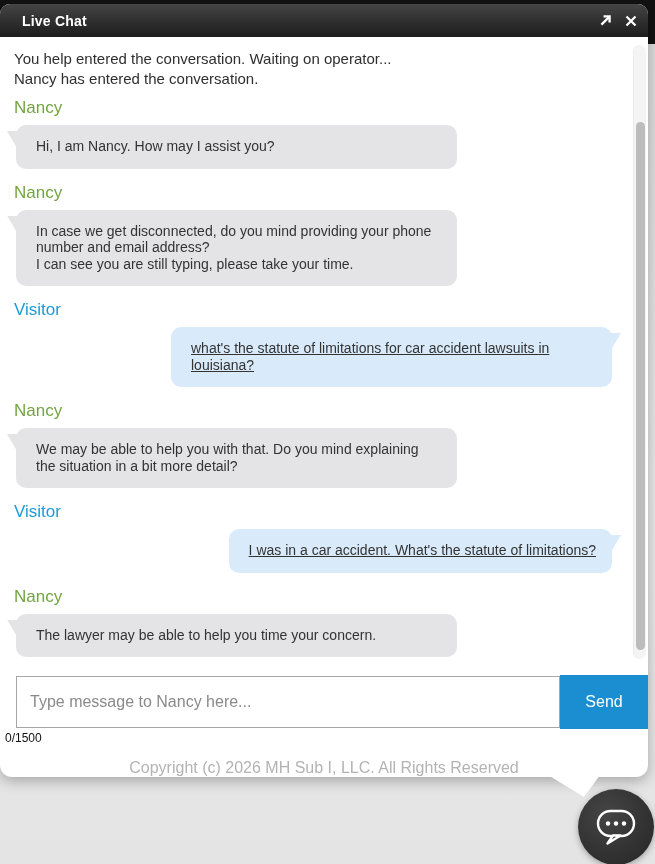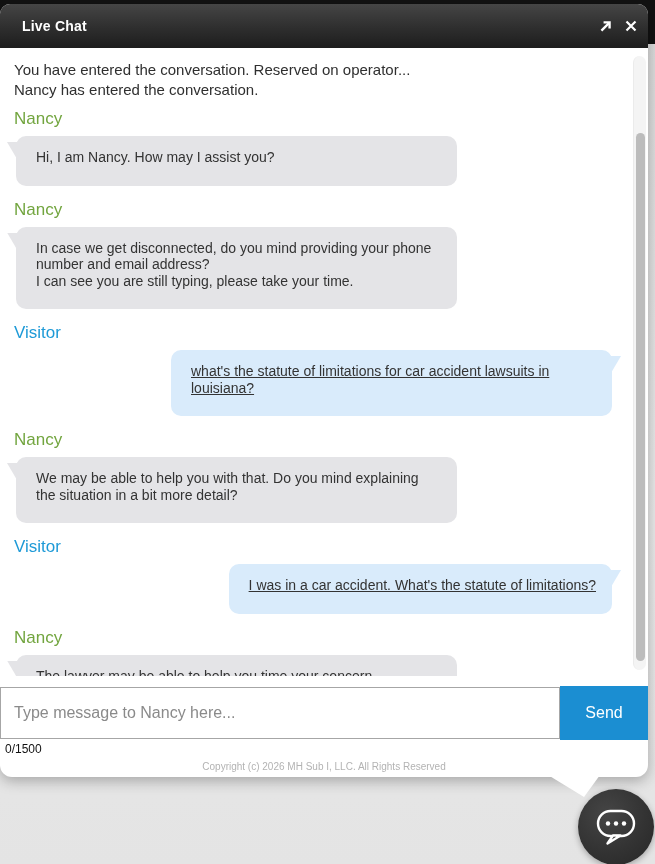--- a/index.html
+++ b/index.html
@@ -12,39 +12,39 @@
   .top-strip {
     position:absolute; left:0; top:0; width:655px; height:44px;
     background:#121212;
   }
   .widget {
     position:absolute; left:0; top:4px; width:648px; height:773px;
     background:#ffffff; border-radius:10px 10px 12px 12px;
     box-shadow:0 4px 14px rgba(0,0,0,0.28);
   }
   .chat-header {
-    height:44px; background:linear-gradient(180deg,#454545 0%,#2e2e2e 55%,#1d1d1d 100%);
+    height:33px; background:linear-gradient(180deg,#454545 0%,#2e2e2e 55%,#1d1d1d 100%);
     border-radius:10px 10px 0 0; display:flex; align-items:center; padding:0 4px 0 22px;
   }
   .chat-header .title { color:#ffffff; font-size:14px; font-weight:bold; letter-spacing:0.2px; flex:1; }
   .hdr-btn { width:26px; height:26px; display:flex; align-items:center; justify-content:center; cursor:pointer; }
   .hdr-btn svg { display:block; }
   .chat-area {
     position:relative; height:628px; overflow:hidden;
     padding:12px 28px 0 14px;
   }
   .sys-msg { font-size:15px; color:#2f2f2f; line-height:20px; }
   .msg-group { margin-top:15px; }
   .msg-group.first { margin-top:10px; }
   .author { font-size:17px; line-height:18px; margin-bottom:8px; }
   .author.agent { color:#72a53f; text-align:left; }
   .author.visitor { color:#1e9ad7; text-align:left; }
   .bubble {
     position:relative; font-size:14px; line-height:16.5px; color:#333333;
-    padding:13px 16px 20px 20px; border-radius:10px; white-space:pre-line;
+    padding:13px 16px 14px 20px; border-radius:10px; white-space:pre-line;
   }
   .bubble.agent {
     background:#e4e4e7; width:441px; margin-left:2px;
   }
   .bubble.agent::before {
     content:""; position:absolute; left:-9px; top:6px; width:10px; height:17px;
     background:#e4e4e7; clip-path:polygon(0 0, 100% 0, 100% 100%);
   }
   .bubble.visitor {
     background:#d9ebfb; width:fit-content; max-width:441px; margin-left:auto; margin-right:8px;text-decoration:underline;
@@ -54,33 +54,33 @@
     background:#d9ebfb; clip-path:polygon(0 0, 100% 0, 0 100%);
   }
   .scroll-track {
     position:absolute; top:8px; right:2px; width:13px; height:614px;
     background:#f4f4f4; border-left:1px solid #ebebeb; border-radius:7px;
   }
   .scroll-thumb {
     position:absolute; top:77px; left:2px; width:9px; height:528px;
     background:#bcbcbc; border-radius:5px; cursor:pointer;
   }
-  .composer { display:flex; margin-top:10px; height:54px; }
+  .composer { display:flex; margin-top:10px; height:54px;padding-left:16px; }
   .composer input {
     flex:1; height:52px; margin-top:1px; border:1px solid #a6a6a6; border-radius:0;
     font-family:"Liberation Sans", sans-serif; font-size:16px; color:#333;
     padding:0 12px 0 13px; outline:none;
   }
   .composer input::placeholder { color:#8a8a8a; opacity:1; }
   .send-btn {
     width:88px; height:54px; border:none; background:#1b8ed2; color:#ffffff;
     font-family:"Liberation Sans", sans-serif; font-size:16px; font-weight:normal; cursor:pointer;
   }
   .char-counter { font-size:12px; color:#111111; margin:2px 0 0 5px; }
-  .copyright { text-align:center; font-size:10px; color:#b3b3b3; margin-top:5px; }
+  .copyright { text-align:center; font-size:16px; color:#b3b3b3; margin-top:14px; }
   .widget-tail { position:absolute; left:0; top:0; pointer-events:none; }
   .launcher {
     position:absolute; left:578px; top:789px; width:76px; height:76px; border-radius:50%;
     background:radial-gradient(circle at 38% 32%, #454545 0%, #333333 55%, #262626 100%);
     display:flex; align-items:center; justify-content:center; cursor:pointer;
     box-shadow:0 2px 6px rgba(0,0,0,0.3);
   }
 </style>
 </head>
 <body>
@@ -98,21 +98,21 @@
       </svg>
     </span>
     <span class="hdr-btn">
       <svg width="14" height="14" viewBox="0 0 14 14">
         <path d="M2.5 2.5 L11.5 11.5 M11.5 2.5 L2.5 11.5" stroke="#ffffff" stroke-width="2.2"></path>
       </svg>
     </span>
   </div>
 
   <div class="chat-area">
-    <div class="sys-msg">You have entered the conversation. Reserved on operator...</div>
+    <div class="sys-msg">You help entered the conversation. Waiting on operator...</div>
     <div class="sys-msg">Nancy has entered the conversation.</div>
 
     <div class="msg-group first">
       <div class="author agent">Nancy</div>
       <div class="bubble agent">Hi, I am Nancy. How may I assist you?</div>
     </div>
 
     <div class="msg-group">
       <div class="author agent">Nancy</div>
       <div class="bubble agent">In case we get disconnected, do you mind providing your phone number and email address?

